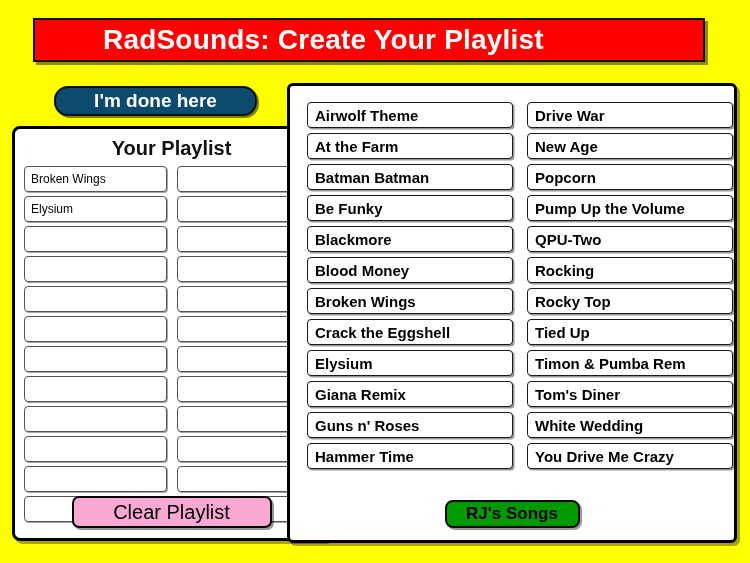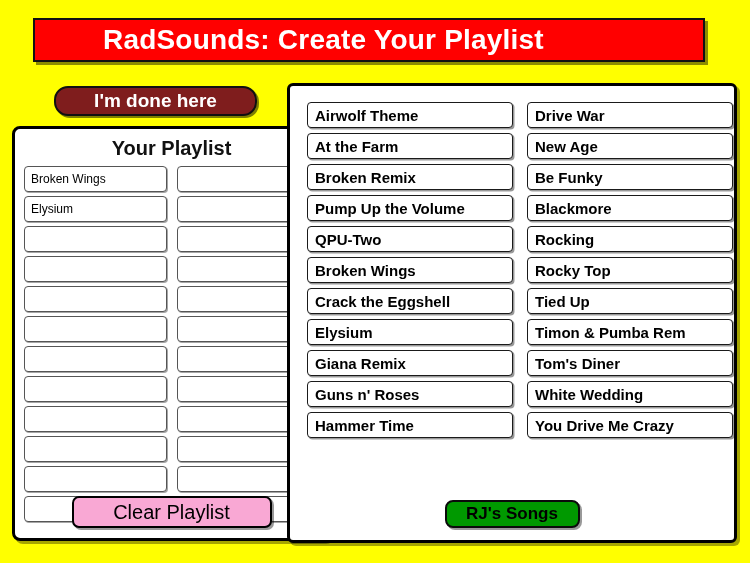--- a/index.html
+++ b/index.html
@@ -39,21 +39,21 @@
     margin-left: 40px;
   }
 
   
   #done-button {
     position: absolute;
     left: 54px;
     top: 86px;
     width: 203px;
     height: 30px;
-    background: #7f1d1d;
+    background: #0c4a6e;
     border: 2px solid #101010;
     border-radius: 14px;
     box-sizing: border-box;
     display: flex;
     align-items: center;
     justify-content: center;
     box-shadow: 2px 2px 0 rgba(0,0,0,0.5);
     cursor: pointer;
   }
   #done-button span {
@@ -249,25 +249,27 @@
     <span>Clear Playlist</span>
   </div>
 </div>
 
 <div id="songs-panel">
   <div id="songs-grid">
       <div class="song-button">Airwolf Theme</div>
       <div class="song-button">Drive War</div>
       <div class="song-button">At the Farm</div>
       <div class="song-button">New Age</div>
-      <div class="song-button">Broken Remix</div>
+      <div class="song-button">Batman Batman</div>
+      <div class="song-button">Popcorn</div>
       <div class="song-button">Be Funky</div>
       <div class="song-button">Pump Up the Volume</div>
       <div class="song-button">Blackmore</div>
       <div class="song-button">QPU-Two</div>
+      <div class="song-button">Blood Money</div>
       <div class="song-button">Rocking</div>
       <div class="song-button">Broken Wings</div>
       <div class="song-button">Rocky Top</div>
       <div class="song-button">Crack the Eggshell</div>
       <div class="song-button">Tied Up</div>
       <div class="song-button">Elysium</div>
       <div class="song-button">Timon &amp; Pumba Rem</div>
       <div class="song-button">Giana Remix</div>
       <div class="song-button">Tom's Diner</div>
       <div class="song-button">Guns n' Roses</div>

